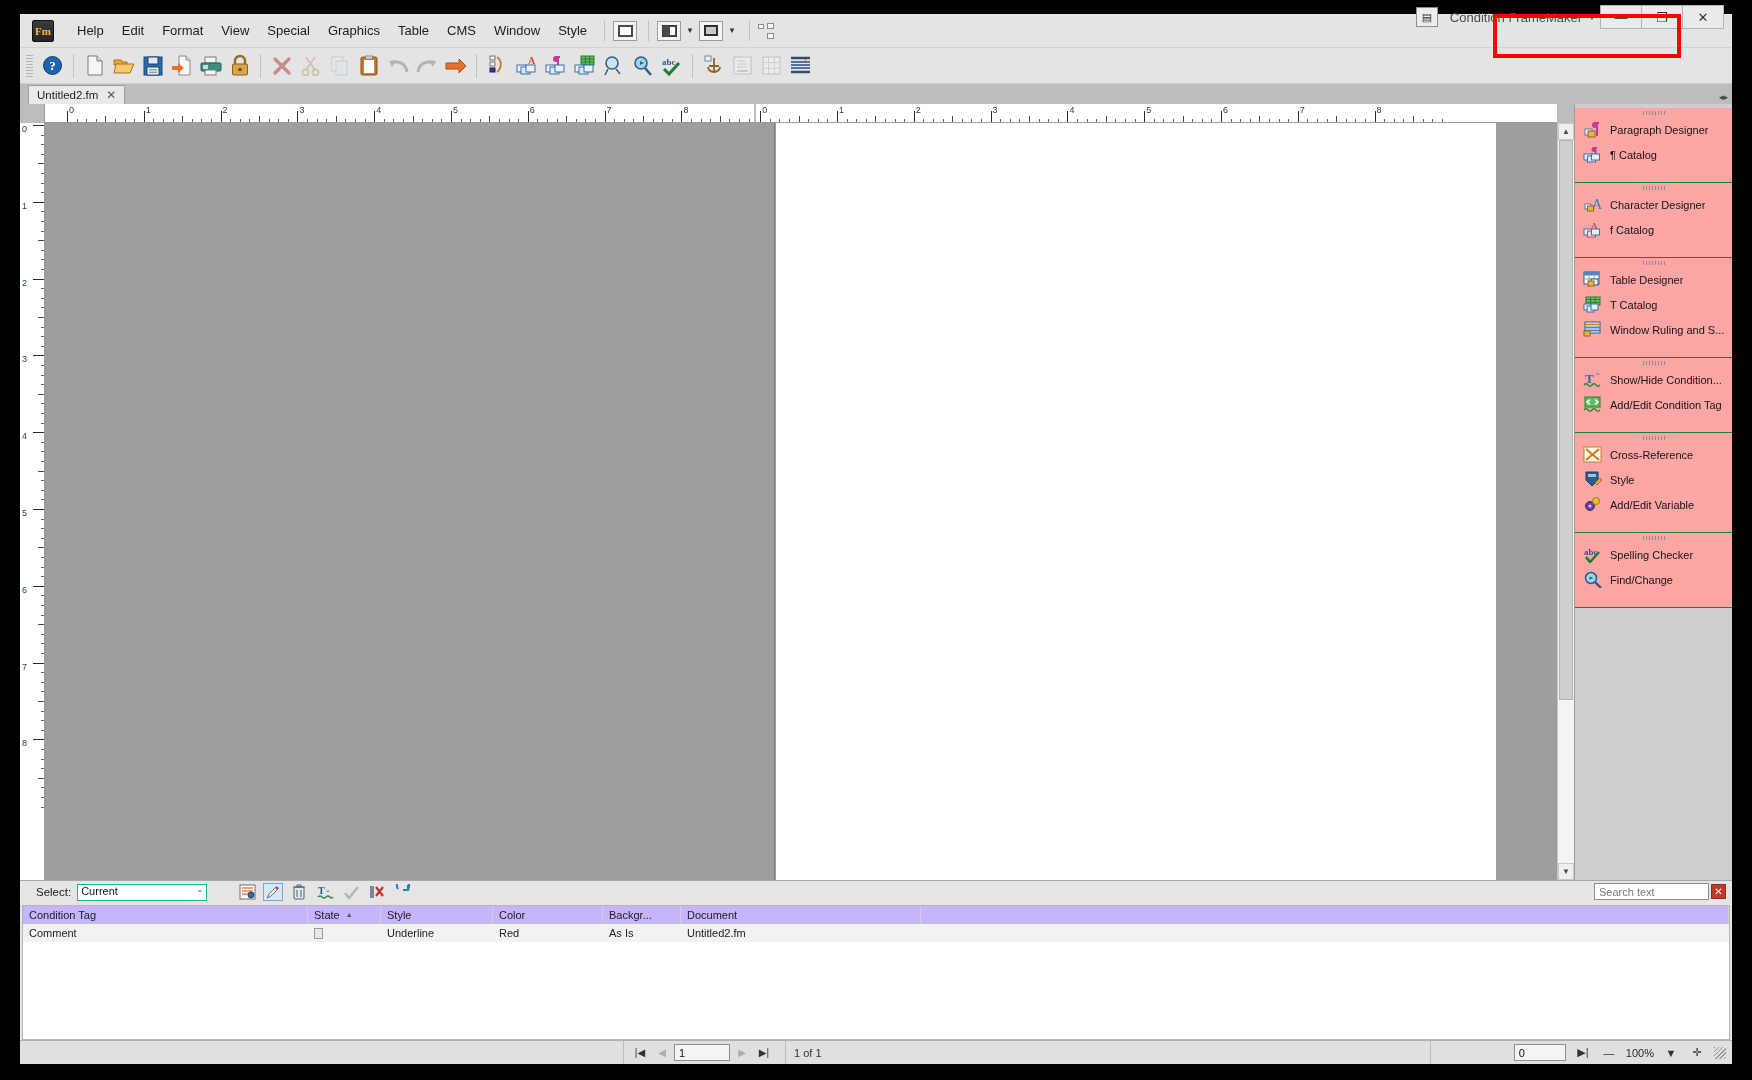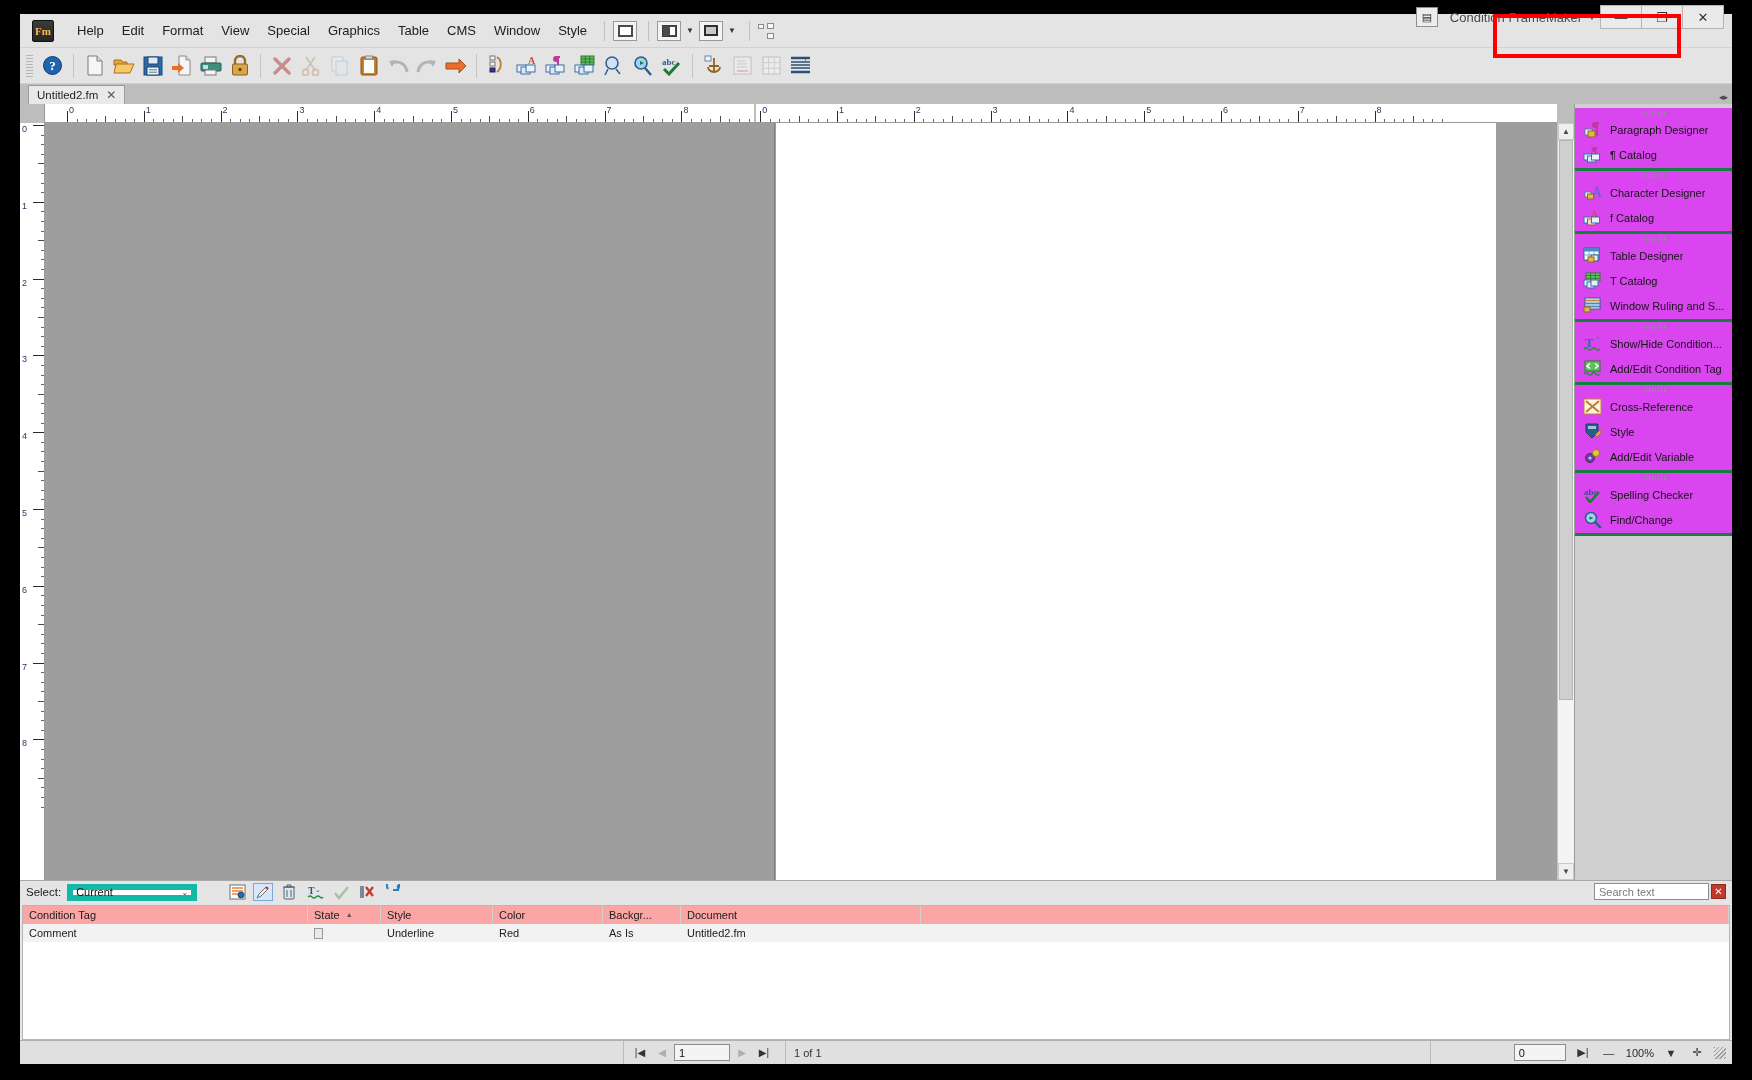--- a/index.html
+++ b/index.html
@@ -146,63 +146,63 @@
            display:flex;align-items:center;justify-content:center;font-size:8px;color:#4a4a4a; }
   .sb-track{ flex:1; background:#f4f4f4; position:relative; }
   .sb-thumb{ position:absolute; left:1px; right:1px; top:0; height:560px;
              background:#cfcfcf; border:1px solid #b4b4b4; }
 
   
   .rightpanel{
     width:158px; background:#cfcfcf; border-left:1px solid #9c9c9c;
     display:flex; flex-direction:column; padding-top:4px;
   }
-  .pgroup{ background:#d946ef; border-bottom:3px solid #15803d; padding-bottom:1px; }
+  .pgroup{ background:#fca5a5; border-bottom:1px solid #15803d; padding-bottom:15px; }
   .ghandle{ height:9px; display:flex; align-items:center; justify-content:center; }
   .ghandle i{ width:22px;height:4px;
     background:repeating-linear-gradient(to right,#8f8f8f 0 1px,transparent 1px 3px);}
   .prow{ height:25px; display:flex; align-items:center; gap:7px; padding-left:8px;
          cursor:default; }
   .prow .lbl{ font-size:11px; color:#151515; white-space:nowrap; overflow:hidden; }
   .picon{ width:20px;height:18px; display:flex;align-items:center;justify-content:center; }
 
   
   .dock{ height:160px; background:#e5e5e5; border-top:1px solid #a8a8a8;
          display:flex; flex-direction:column; }
   .docktabs{ height:17px; background:#cdcdcd; display:flex; align-items:flex-end;
              position:relative; padding-left:2px; }
   .dtab{ height:16px; padding:0 9px; font-size:11px; display:flex;align-items:center;
          background:#d4d4d4; border:1px solid #a9a9a9; border-bottom:none; color:#202020;}
   .dtab.active{ background:#e5e5e5; }
   .docktabs .tr{ position:absolute; right:6px; bottom:2px; font-size:9px; color:#555;
                  letter-spacing:3px; }
-  .dockbar{ height:22px; display:flex; align-items:center; gap:6px; padding:0 6px;
+  .dockbar{ height:22px; display:flex; align-items:center; gap:6px; padding:0 16px;
             position:relative; }
   .sellbl{ font-size:11.5px; color:#1b1b1b; }
   .selbox{
-    width:130px;height:17px; background:#fff;border:6px solid #14b8a6;
-    display:flex;align-items:center;justify-content:space-between;padding:0 3px;
+    width:130px;height:17px; background:#fff;border:1px solid #14b8a6;
+    display:flex;justify-content:space-between;padding:0 3px;
     font-size:11px;color:#111;
   }
   .selbox .cv{ font-size:8px;color:#444; }
   .dbtn{ width:20px;height:18px;display:flex;align-items:center;justify-content:center; }
   .dbtn.on{ border:1px solid #7aa7d6; background:#d5e8fb; }
   .dbtn.dim{ opacity:.4; }
   .searchwrap{ position:absolute; right:6px; top:2px; display:flex; align-items:center; }
   .searchbox{
     width:115px;height:17px; background:#fff; border:1px solid #8d8d8d;
     font-size:11px; color:#7a7a7a; padding:0 4px; display:flex;align-items:center;
   }
   .clearbtn{ width:15px;height:15px; margin-left:2px; background:#c0392b;
              border:1px solid #8e2a20; color:#fff; font-size:10px;
              display:flex;align-items:center;justify-content:center; }
 
   .grid{ flex:1; background:#fff; border:1px solid #b6b6b6; margin:2px 2px 0 2px;
          display:flex; flex-direction:column; overflow:hidden; }
-  .ghead{ height:18px; display:flex; background:#fca5a5; border-bottom:1px solid #c2c2c2; }
+  .ghead{ height:18px; display:flex; background:#c4b5fd; border-bottom:1px solid #c2c2c2; }
   .gh{ font-size:11px; color:#202020; display:flex; align-items:center; gap:6px;
        padding-left:6px; border-right:1px solid #d2d2d2; }
   .gh .sort{ font-size:7px; color:#555; }
   .grow{ height:18px; display:flex; background:#f2f2f2; }
   .gc{ font-size:11px; color:#202020; display:flex; align-items:center; padding-left:6px; }
   .chk{ width:9px;height:11px; border:1px solid #9a9a9a; background:#e9e9e9; }
   .gfill{ flex:1; background:#fff; }
 
   
   .status{ height:24px; background:#e0e0e0; border-top:1px solid #b0b0b0;

